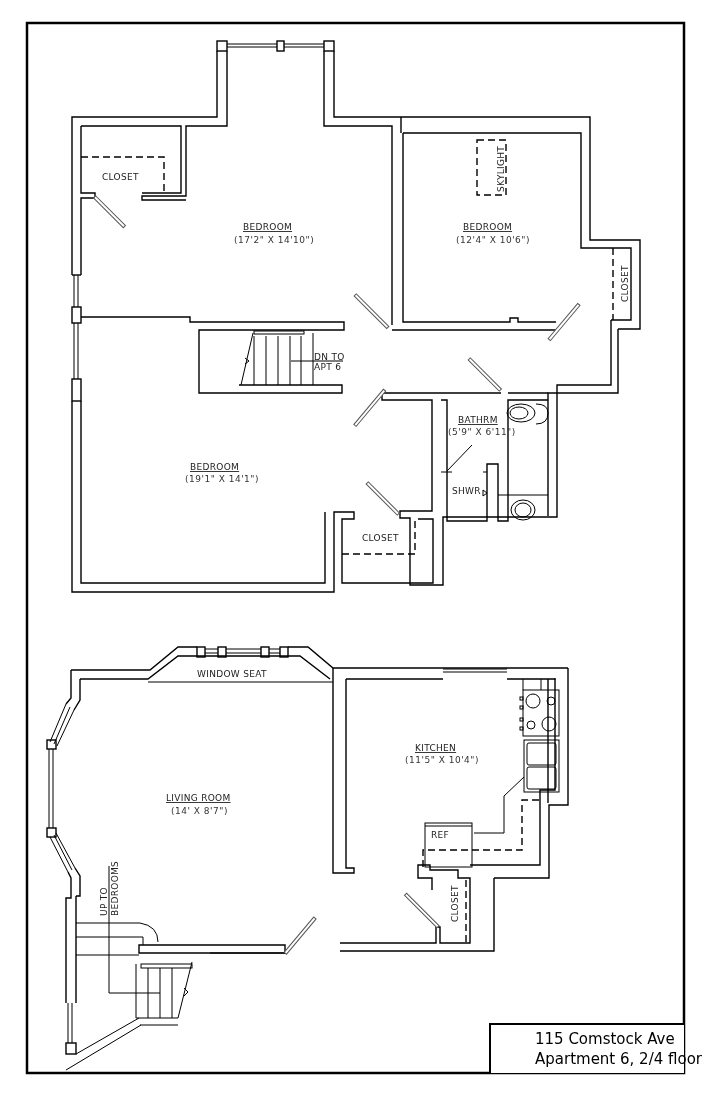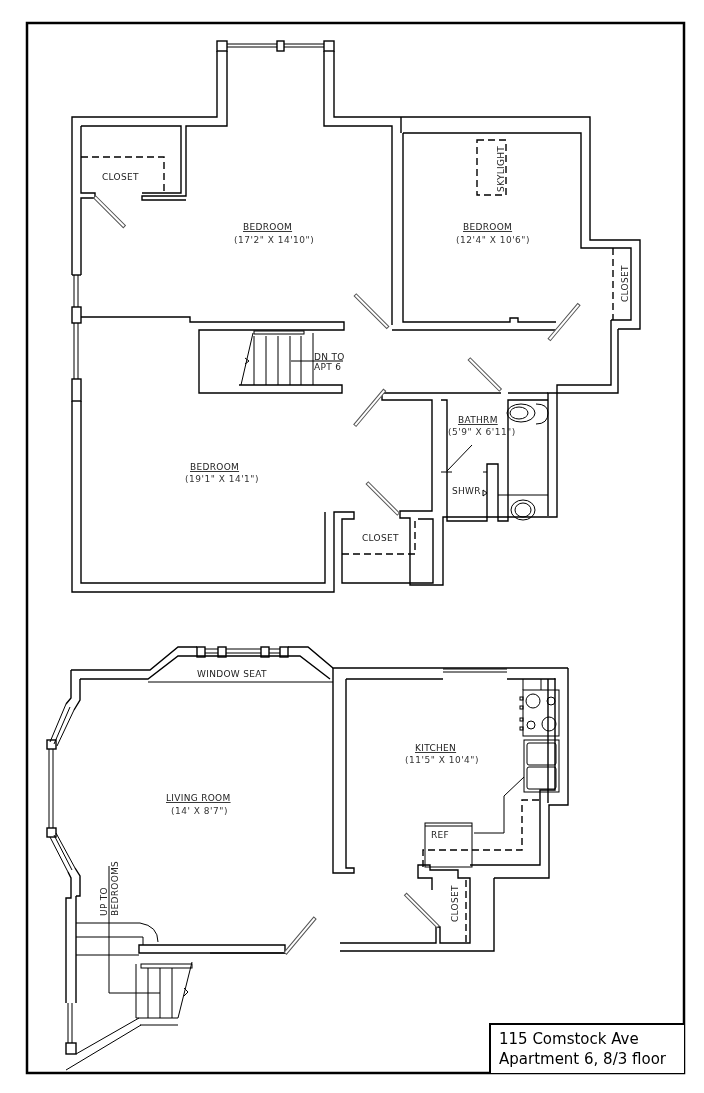--- a/index.html
+++ b/index.html
@@ -7,21 +7,21 @@
   #plan { position: absolute; left: 0; top: 0; width: 704px; height: 1093px; }
   .w1 { fill: none; stroke: #000; stroke-width: 1.4; }
   .thin { fill: none; stroke: #000; stroke-width: 1; }
   .dash { fill: none; stroke: #000; stroke-width: 1.4; stroke-dasharray: 7 4; }
   .door { fill: #fff; stroke: #555; stroke-width: 1; }
   .win { fill: none; stroke: #000; stroke-width: 1; }
   .frame { fill: none; stroke: #000; stroke-width: 2.5; }
   .lbl { font-family: "DejaVu Sans", sans-serif; font-size: 9px; fill: #222; letter-spacing: 0.3px; }
   .dim { font-family: "DejaVu Sans", sans-serif; font-size: 9px; fill: #333; letter-spacing: 0.5px; }
   .title-box { position: absolute; left: 489px; top: 1023px; width: 195px; height: 50px; border: 2px solid #000; border-bottom: none; border-right: none; box-sizing: border-box; padding: 4px 8px 0 8px; background: #fff; }
-  .title-line { font-family: "DejaVu Sans", sans-serif; font-size: 15px; line-height: 20px; color: #000; white-space: nowrap; }
+  .title-line { font-family: "DejaVu Sans", sans-serif; font-size: 15px; line-height: 20px; color: #000; white-space: nowrap; margin-left: 36px; }
 </style>
 </head>
 <body>
 
 <svg id="plan" viewBox="0 0 704 1093" xmlns="http://www.w3.org/2000/svg">
 
   <rect class="frame" x="27" y="23" width="657" height="1050"></rect>
 
   <g>
 
@@ -225,14 +225,14 @@
   <text class="lbl" x="415" y="751" text-decoration="underline">KITCHEN</text>
   <text class="dim" x="405" y="763">(11'5" X 10'4")</text>
   <text class="lbl" x="431" y="838">REF</text>
   <text class="lbl" transform="translate(458,922) rotate(-90)">CLOSET</text>
   <text class="lbl" transform="translate(107,916) rotate(-90)">UP TO</text>
   <text class="lbl" transform="translate(118,916) rotate(-90)">BEDROOMS</text>
 </svg>
 
 <div class="title-box">
   <div class="title-line">115 Comstock Ave</div>
-  <div class="title-line">Apartment 6, 8/3 floor</div>
+  <div class="title-line">Apartment 6, 2/4 floor</div>
 </div>
 
 </body></html>

